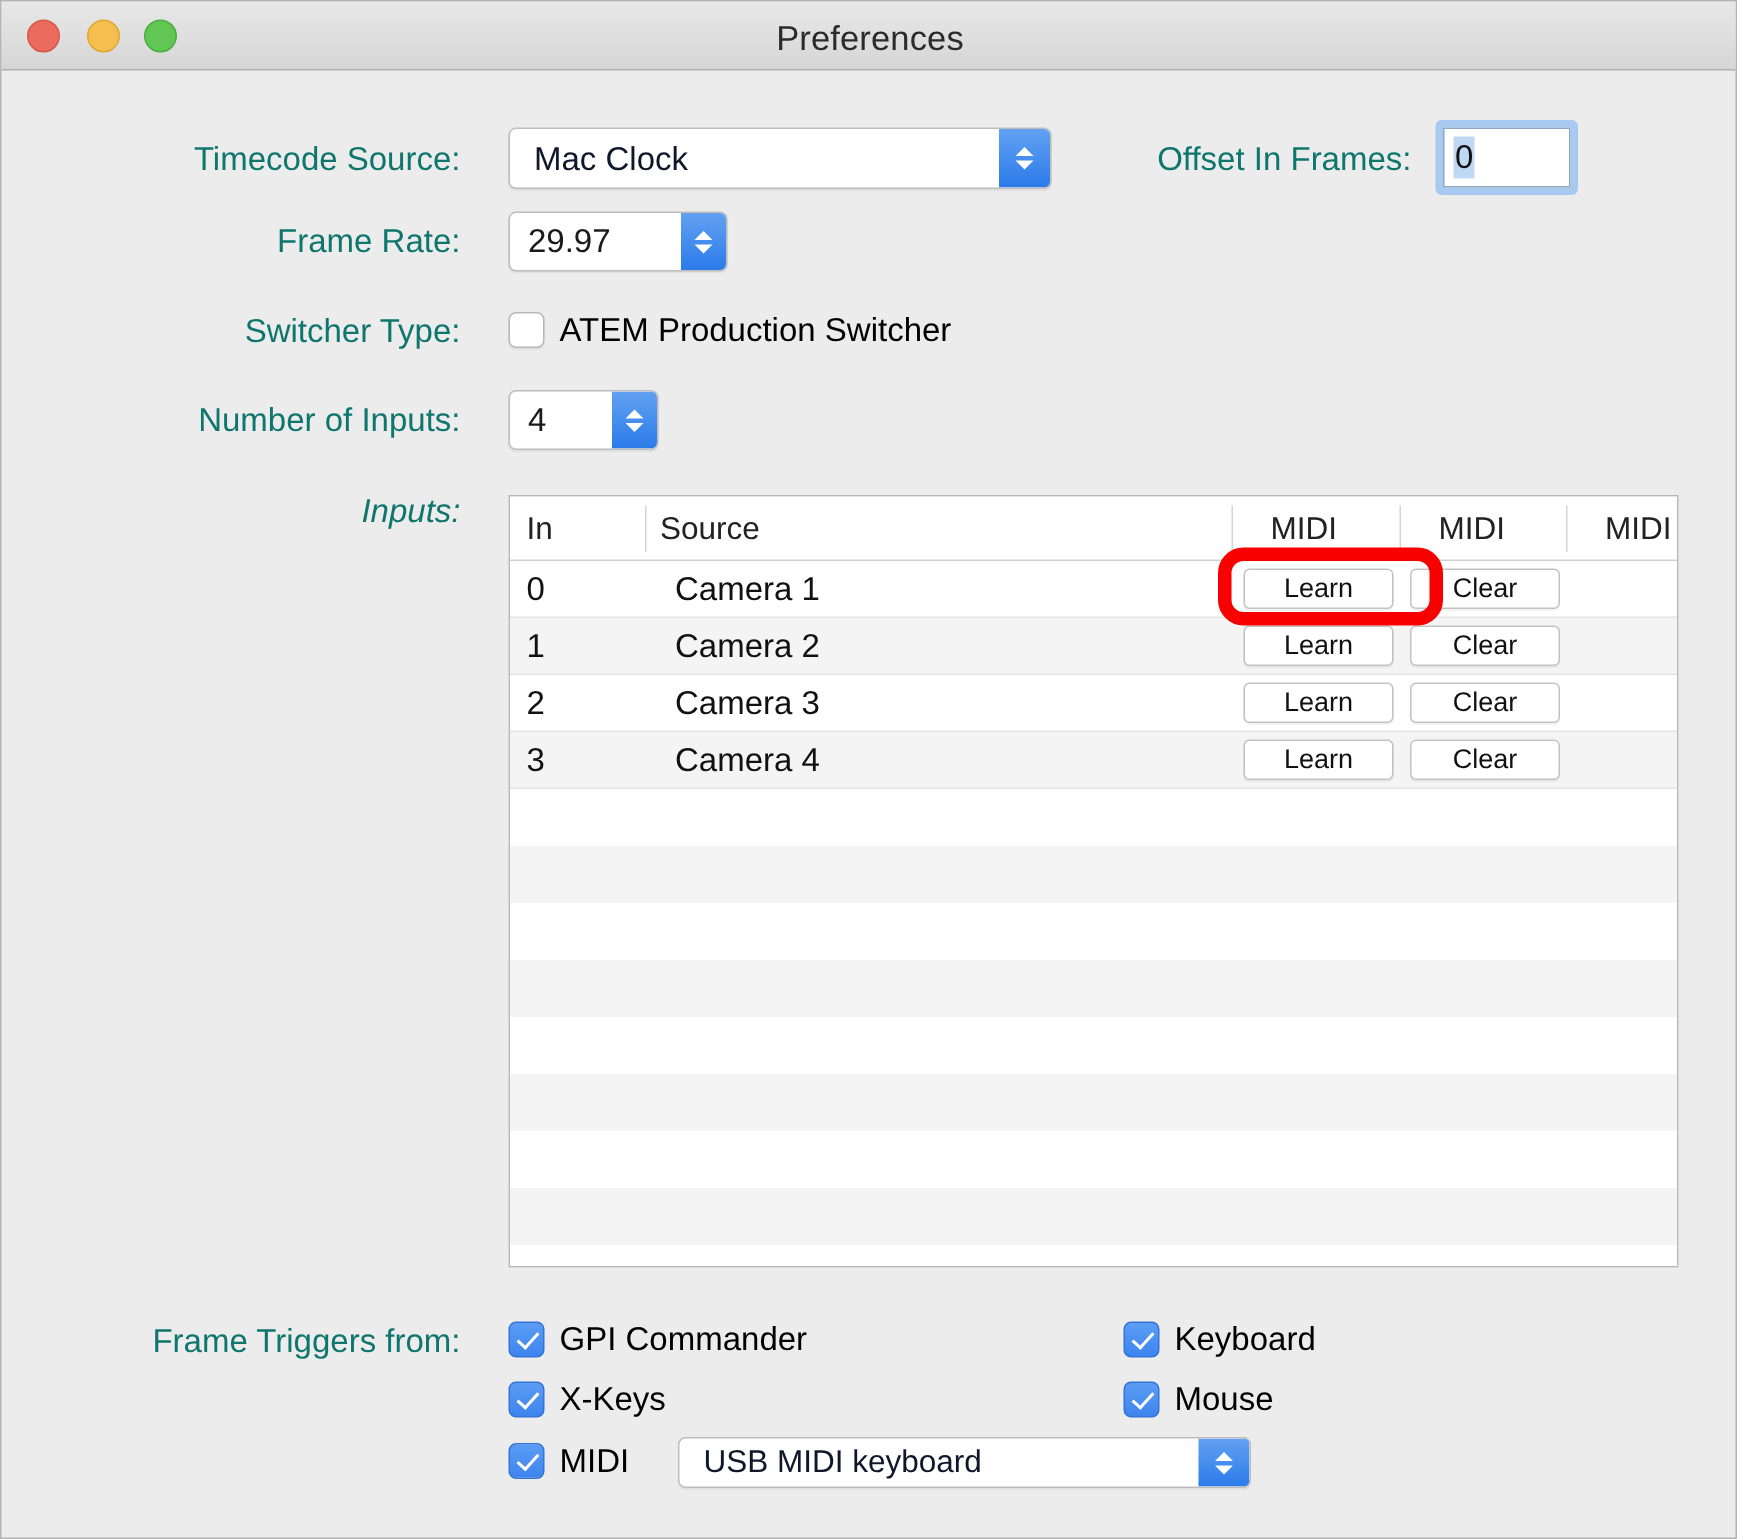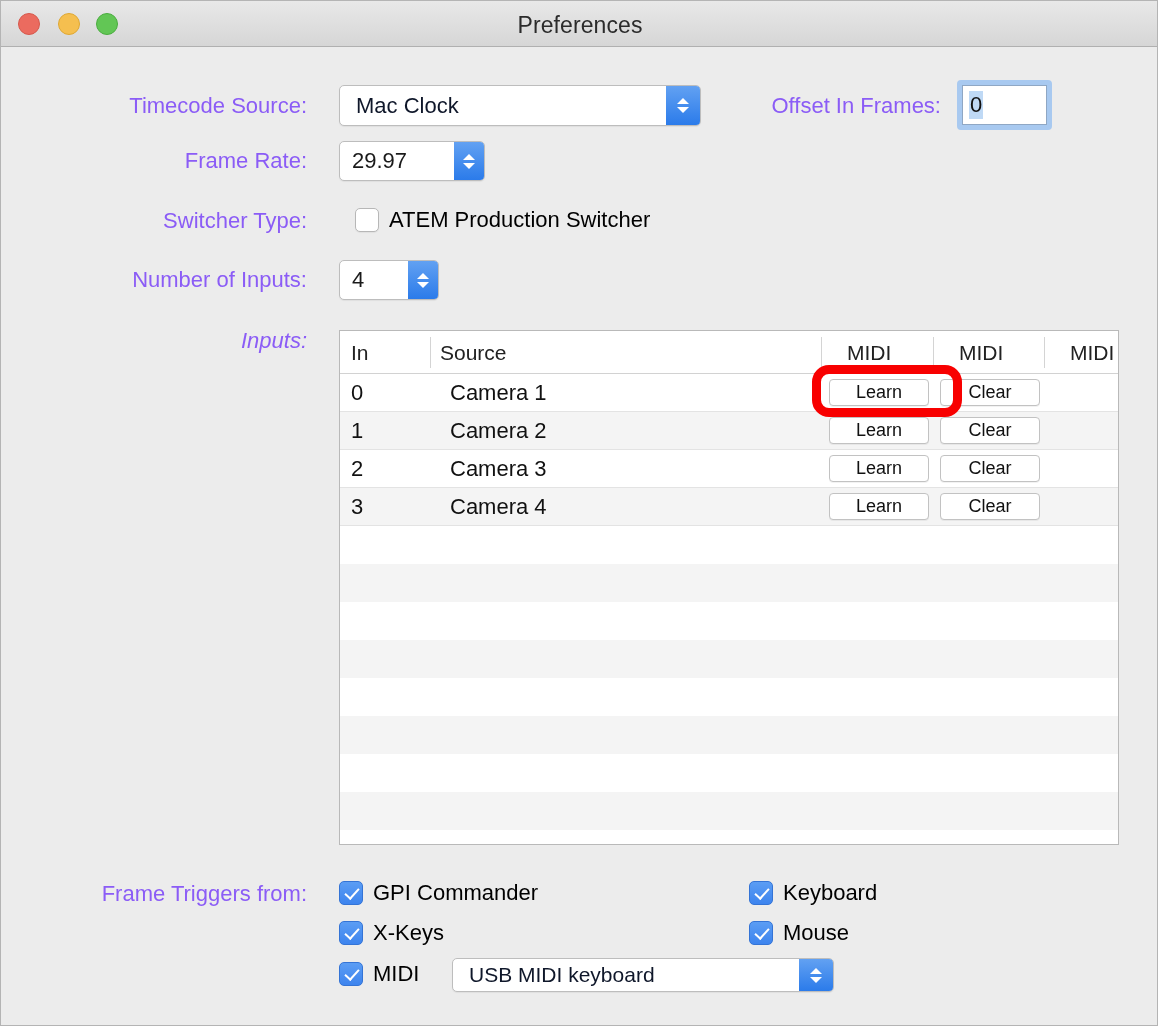--- a/index.html
+++ b/index.html
@@ -48,21 +48,21 @@
     font-size: 23px;
     color: #2b2b2b;
     letter-spacing: 0.1px;
   }
 
   
   .field-label {
     position: absolute;
     text-align: right;
     font-size: 22px;
-    color: #8b5cf6;
+    color: #0f766e;
     white-space: nowrap;
   }
 
   
   .popup {
     position: absolute;
     background: #ffffff;
     border: 1px solid #bdbdbd;
     border-radius: 5px;
     box-shadow: 0 1px 1px rgba(0,0,0,0.06);
@@ -298,21 +298,21 @@
   <div class="stepper" style="left:338px; top:140px; width:146px; height:40px;">
     <div class="stepper-value">29.97</div>
     <div class="stepper-arrows">
       <span class="chev chev-up"></span>
       <span class="chev chev-down"></span>
     </div>
   </div>
 
   <div class="field-label" style="left:0; top:207px; width:306px;">Switcher Type:</div>
 
-  <div class="cbrow" style="left:354px; top:206px;">
+  <div class="cbrow" style="left:338px; top:206px;">
     <span class="checkbox off"></span>
     <span class="cblabel">ATEM Production Switcher</span>
   </div>
 
   <div class="field-label" style="left:0; top:266px; width:306px;">Number of Inputs:</div>
 
   <div class="stepper" style="left:338px; top:259px; width:100px; height:40px;">
     <div class="stepper-value">4</div>
     <div class="stepper-arrows">
       <span class="chev chev-up"></span>

